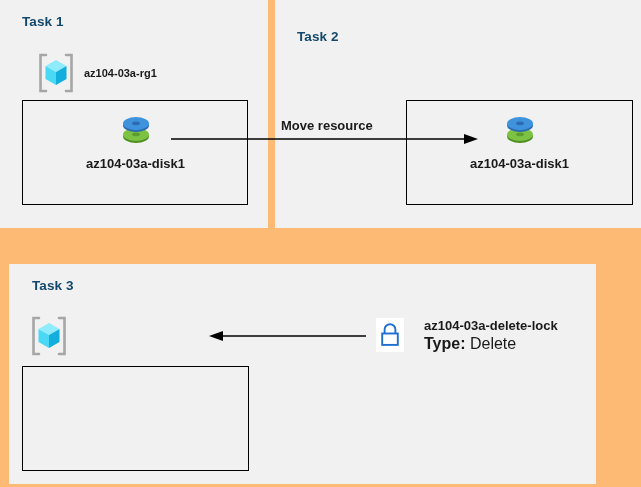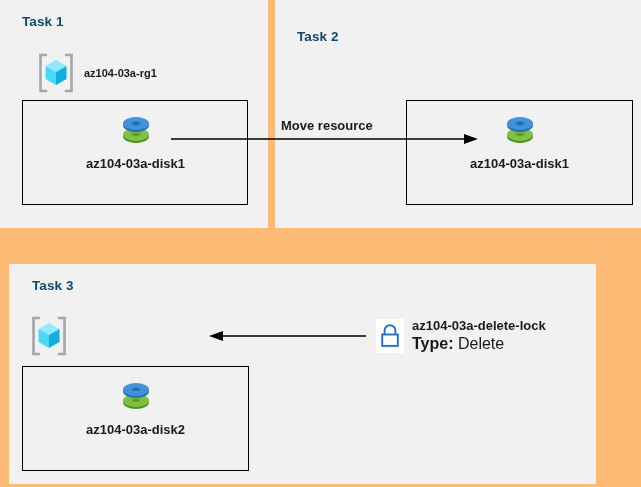--- a/index.html
+++ b/index.html
@@ -109,22 +109,22 @@
     white-space: nowrap;
   }
   #caption-move { left: 281px; top: 118px; }
 
   
   #lock-item {
     position: absolute;
     left: 376px;
     top: 316px;
     display: flex;
-    align-items: flex-end;
-    gap: 8px;
+    align-items: center;
+    gap: 20px;
     white-space: nowrap;
   }
   .lock-icon-wrap {
     background: #ffffff;
     width: 28px; height: 34px;
     display: flex; align-items: center; justify-content: center;
     flex: 0 0 auto;
   }
   .lock-icon { width: 22px; height: 26px; display: block; }
   .lock-text { display: flex; flex-direction: column; gap: 2px; padding-top: 2px; }
@@ -201,33 +201,20 @@
         <ellipse cx="20" cy="22.5" rx="13" ry="6.5" fill="#7dc242"></ellipse>
         <ellipse cx="20" cy="22.3" rx="4" ry="1.9" fill="#5d9c2e"></ellipse>
         <ellipse cx="20" cy="13.5" rx="13" ry="6.5" fill="#2b6cb0"></ellipse>
         <ellipse cx="20" cy="11.5" rx="13" ry="6.5" fill="#3f93dd"></ellipse>
         <ellipse cx="20" cy="11.3" rx="4" ry="1.9" fill="#2b6cb0"></ellipse>
       </svg>
     </span>
     <span class="disk-label">az104-03a-disk1</span>
   </div>
 
-  <div class="disk-item" id="disk-task3">
-    <span class="disk-icon-wrap">
-      <svg class="disk-icon" viewBox="0 0 40 38" xmlns="http://www.w3.org/2000/svg">
-        <ellipse cx="20" cy="24.5" rx="13" ry="6.5" fill="#4d8f23"></ellipse>
-        <ellipse cx="20" cy="22.5" rx="13" ry="6.5" fill="#7dc242"></ellipse>
-        <ellipse cx="20" cy="22.3" rx="4" ry="1.9" fill="#5d9c2e"></ellipse>
-        <ellipse cx="20" cy="13.5" rx="13" ry="6.5" fill="#2b6cb0"></ellipse>
-        <ellipse cx="20" cy="11.5" rx="13" ry="6.5" fill="#3f93dd"></ellipse>
-        <ellipse cx="20" cy="11.3" rx="4" ry="1.9" fill="#2b6cb0"></ellipse>
-      </svg>
-    </span>
-    <span class="disk-label">az104-03a-disk2</span>
-  </div>
 
   <svg id="arrow-layer" viewBox="0 0 641 487" xmlns="http://www.w3.org/2000/svg">
 
     <g>
       <line x1="171" y1="139" x2="466" y2="139" stroke="#000000" stroke-width="1.5"></line>
       <polygon points="478,139 464,134 464,144" fill="#000000"></polygon>
     </g>
 
     <g>
       <line x1="366" y1="336" x2="219" y2="336" stroke="#000000" stroke-width="1.5"></line>

